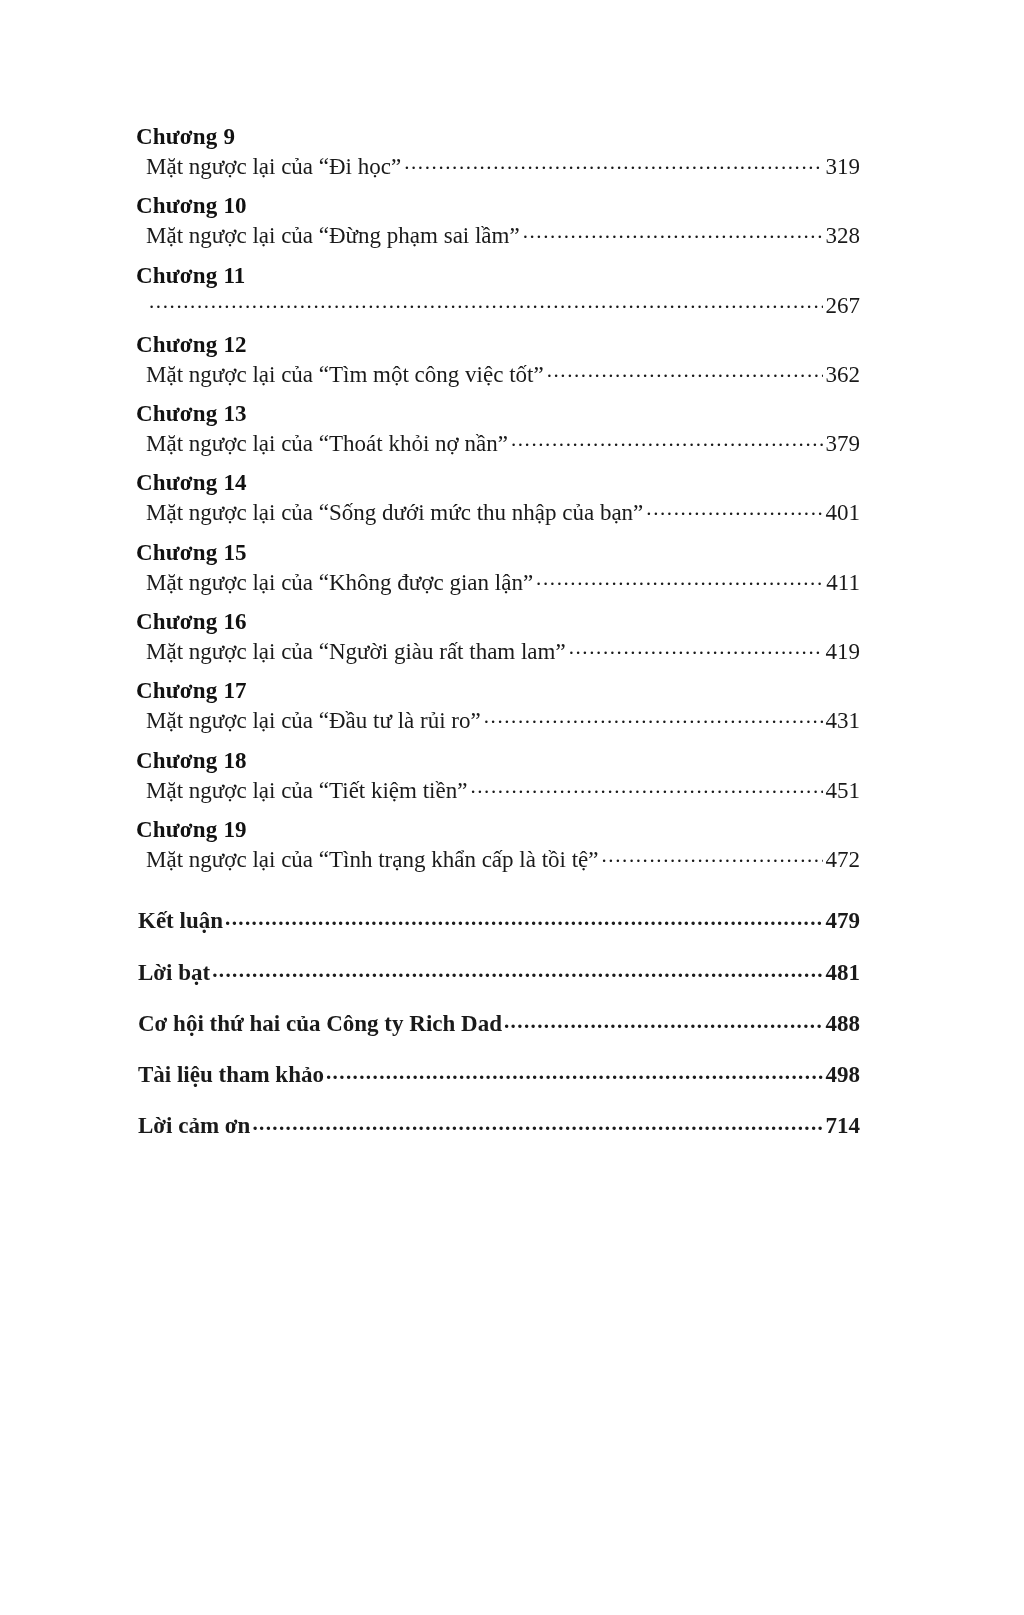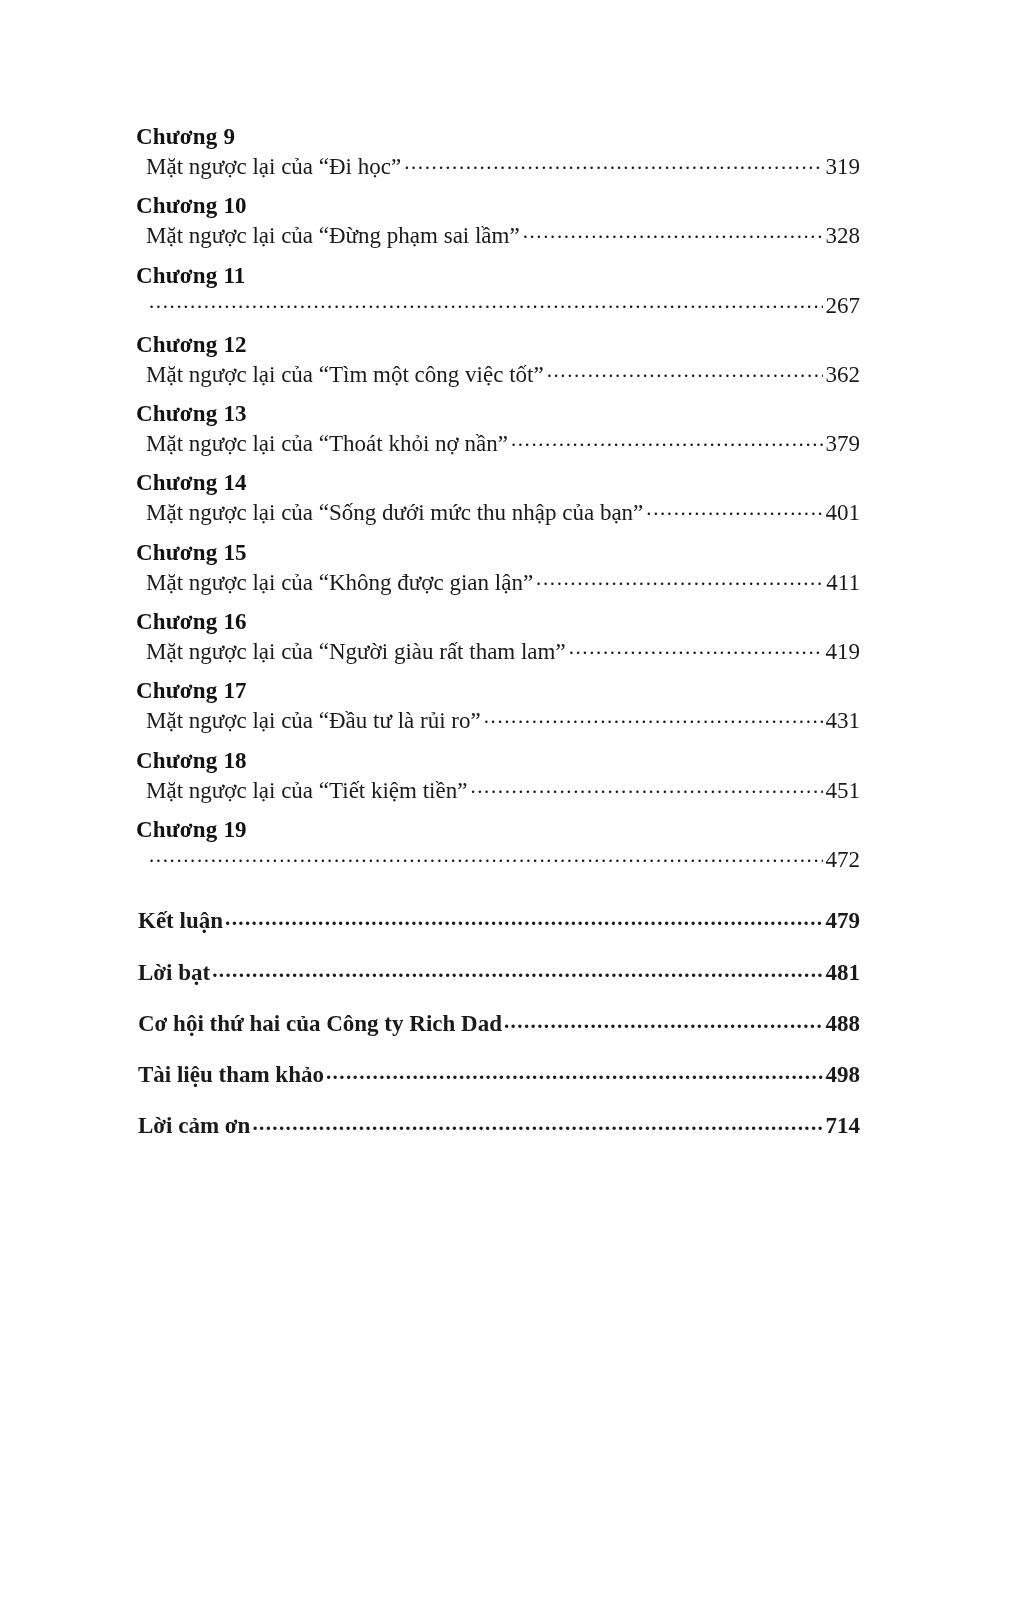--- a/index.html
+++ b/index.html
@@ -171,20 +171,21 @@
 
     <div class="chapter-heading">Chương 18</div>
     <div class="entry">
       <span class="etitle">Mặt ngược lại của “Tiết kiệm tiền”</span>
       <span class="dots">............................................................................................................................................................</span>
       <span class="epage">451</span>
     </div>
 
     <div class="chapter-heading">Chương 19</div>
     <div class="entry">
+      <span class="etitle">Mặt ngược lại của “Tình trạng khẩn cấp là tồi tệ”</span>
       <span class="dots">............................................................................................................................................................</span>
       <span class="epage">472</span>
     </div>
 
     <div class="backmatter">
       <div class="bm-entry">
         <span class="etitle">Kết luận</span>
         <span class="dots">............................................................................................................................................................</span>
         <span class="epage">479</span>
       </div>

